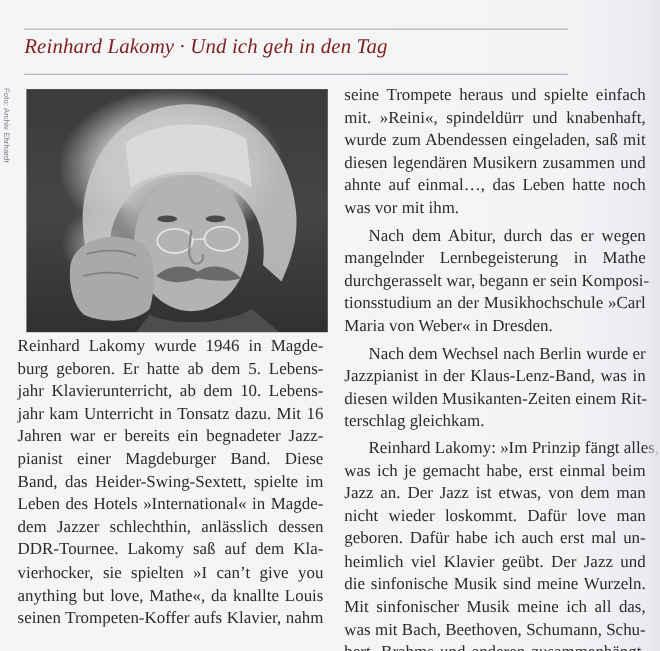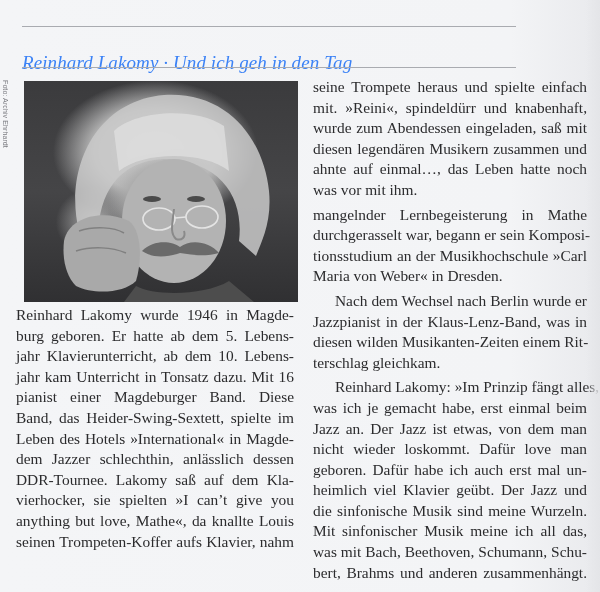--- a/index.html
+++ b/index.html
@@ -7,23 +7,23 @@
     width: 600px; height: 592px; overflow: hidden;
     background: linear-gradient(90deg, #f4f5f7 0%, #f3f4f6 85%, #e9eaed 100%);
     position: relative;
     font-family: "Liberation Serif", "DejaVu Serif", serif;
     color: #2a2a2c;
   }
   .rule { position: absolute; left: 22px; width: 494px; height: 1px; background: #a9abb0; }
   .rule.top { top: 26px; }
   .rule.bottom { top: 67px; }
   .page-header {
-    position: absolute; left: 22px; top: 52px;
+    position: absolute; left: 22px; top: 32px;
     font-family: "Liberation Serif", "DejaVu Serif", serif;
-    font-style: italic; font-size: 19px; color: #3b82f6; letter-spacing: 0.1px;
+    font-style: italic; font-size: 19px; color: #7f1d1d; letter-spacing: 0.1px;
     white-space: nowrap;
   }
   .credit {
     position: absolute; left: 2px; top: 80px;
     writing-mode: vertical-rl;
     font-family: "Liberation Sans", "DejaVu Sans", sans-serif;
     font-size: 7px; color: #7a7b80; letter-spacing: 0.1px;
   }
   .photo {
     position: absolute; left: 24px; top: 81px; width: 274px; height: 221px;
@@ -83,20 +83,21 @@
     <path d="M112 205 C130 215 180 215 205 200 L230 221 L100 221 Z" fill="#4d4d4d"></path>
   </svg>
 </div>
 
 <div class="col left">
   <p>
     <span class="line">Reinhard Lakomy wurde 1946 in Magde-</span>
     <span class="line">burg geboren. Er hatte ab dem 5. Lebens-</span>
     <span class="line">jahr Klavierunterricht, ab dem 10. Lebens-</span>
     <span class="line">jahr kam Unterricht in Tonsatz dazu. Mit 16</span>
+    <span class="line">Jahren war er bereits ein begnadeter Jazz-</span>
     <span class="line">pianist einer Magdeburger Band. Diese</span>
     <span class="line">Band, das Heider-Swing-Sextett, spielte im</span>
     <span class="line">Leben des Hotels »International« in Magde-</span>
     <span class="line">dem Jazzer schlechthin, anlässlich dessen</span>
     <span class="line">DDR-Tournee. Lakomy saß auf dem Kla-</span>
     <span class="line">vierhocker, sie spielten »I can’t give you</span>
     <span class="line">anything but love, Mathe«, da knallte Louis</span>
     <span class="line">seinen Trompeten-Koffer aufs Klavier, nahm</span>
   </p>
 </div>
@@ -104,20 +105,21 @@
 <div class="col right">
   <p>
     <span class="line">seine Trompete heraus und spielte einfach</span>
     <span class="line">mit. »Reini«, spindeldürr und knabenhaft,</span>
     <span class="line">wurde zum Abendessen eingeladen, saß mit</span>
     <span class="line">diesen legendären Musikern zusammen und</span>
     <span class="line">ahnte auf einmal…, das Leben hatte noch</span>
     <span class="line last">was vor mit ihm.</span>
   </p>
   <p style="margin-top:4px">
+    <span class="line indent">Nach dem Abitur, durch das er wegen</span>
     <span class="line">mangelnder Lernbegeisterung in Mathe</span>
     <span class="line">durchgerasselt war, begann er sein Komposi-</span>
     <span class="line">tionsstudium an der Musikhochschule »Carl</span>
     <span class="line last">Maria von Weber« in Dresden.</span>
   </p>
   <p style="margin-top:4px">
     <span class="line indent">Nach dem Wechsel nach Berlin wurde er</span>
     <span class="line">Jazzpianist in der Klaus-Lenz-Band, was in</span>
     <span class="line">diesen wilden Musikanten-Zeiten einem Rit-</span>
     <span class="line last">terschlag gleichkam.</span>

